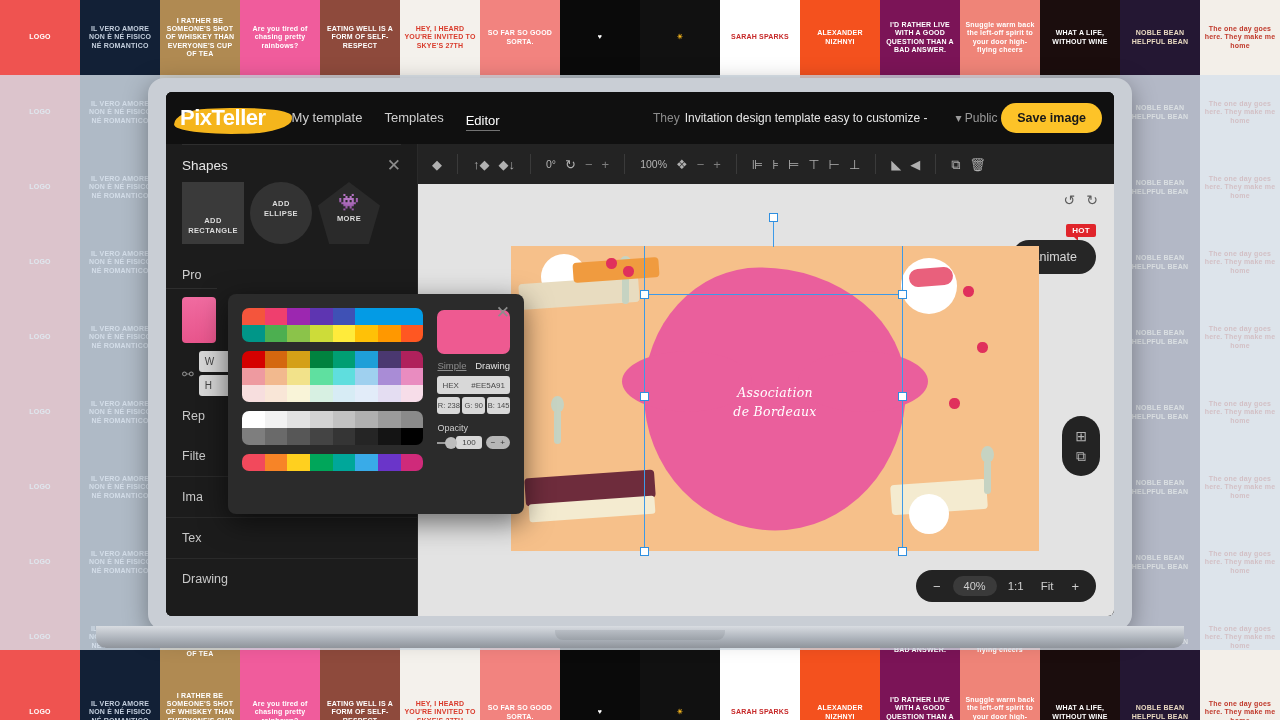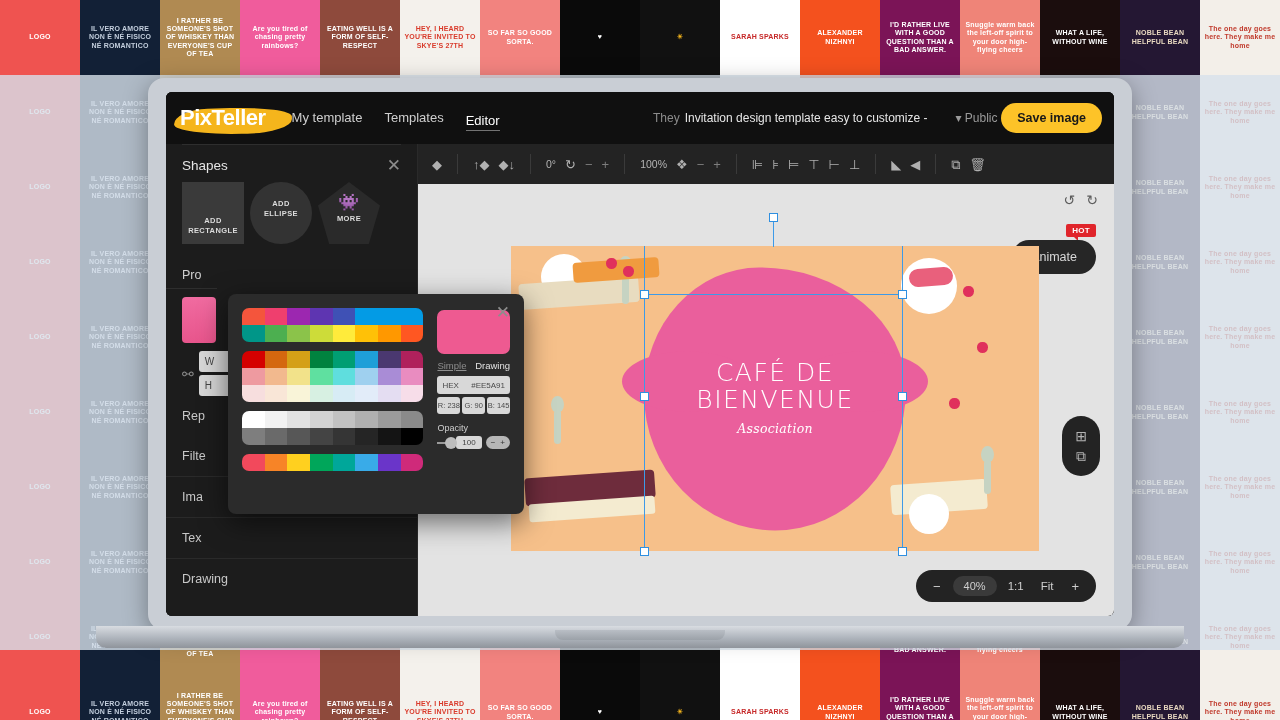--- a/index.html
+++ b/index.html
@@ -936,23 +936,23 @@
               <div class="deco spoon-h" style="left:43px;top:164px;"></div>
               <div class="deco cake-band" style="left:14px;top:228px;width:130px;height:28px;background:#6e2c3c;"></div>
               <div class="deco" style="left:18px;top:254px;width:126px;height:18px;background:#f4ebd0;transform:rotate(-4deg);border-radius:3px;"></div>
               <div class="deco cake-band" style="left:380px;top:236px;width:96px;height:30px;background:#f4ebd0;"></div>
               <div class="deco plate" style="left:398px;top:248px;width:40px;height:40px;background:#fff;"></div>
               <div class="deco spoon-b" style="left:470px;top:200px;"></div>
               <div class="deco spoon-h" style="left:473px;top:214px;"></div>
 
               <div class="blob" style="background: rgb(234, 95, 156);">
                 <div class="blob-inner">
-                  <div class="b-t1">CAFÉ DE BIENVENUE</div>
                   <div class="b-t2">
                     <div>Association</div>
+                    <div>de Bordeaux</div>
                   </div>
                 </div>
               </div>
             </div>
 
             <div class="sel-line" style="left:226px;top:62px;width:1px;height:305px;"></div>
             <div class="sel-line" style="left:484px;top:62px;width:1px;height:305px;"></div>
             <div class="sel-line" style="left:226px;top:110px;width:259px;height:1px;"></div>
             <div class="sel-line" style="left:355px;top:33px;width:1px;height:30px;"></div>
             <div class="hnd" style="left:351px;top:29px;"></div>

